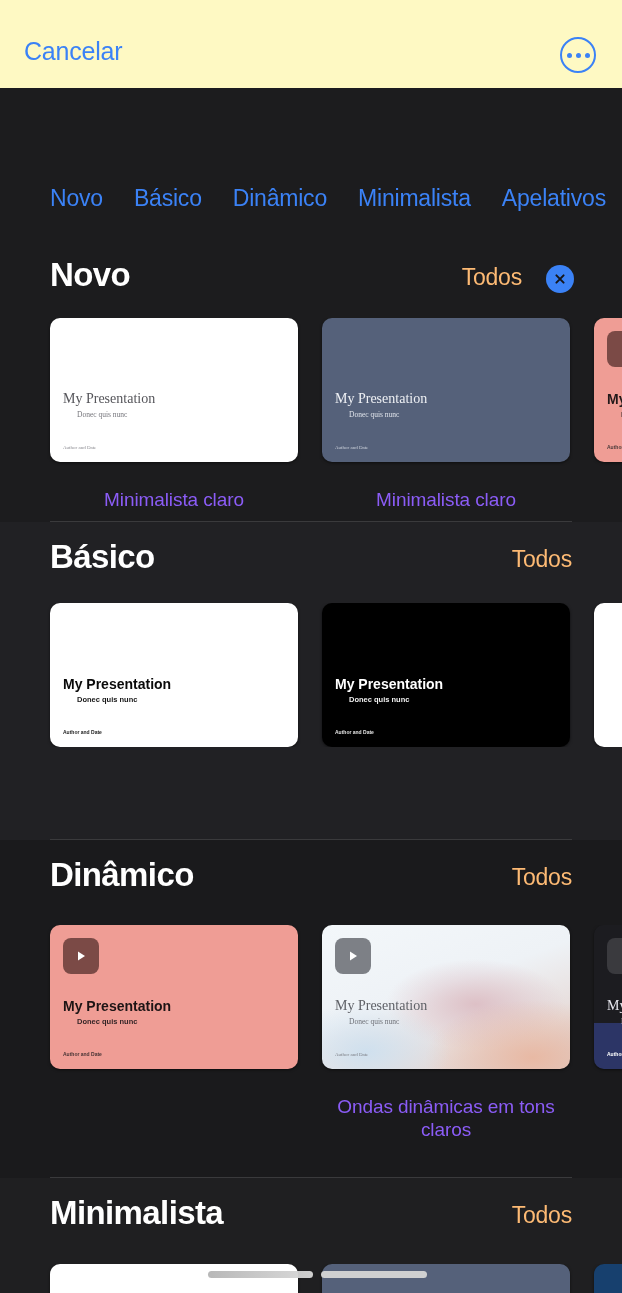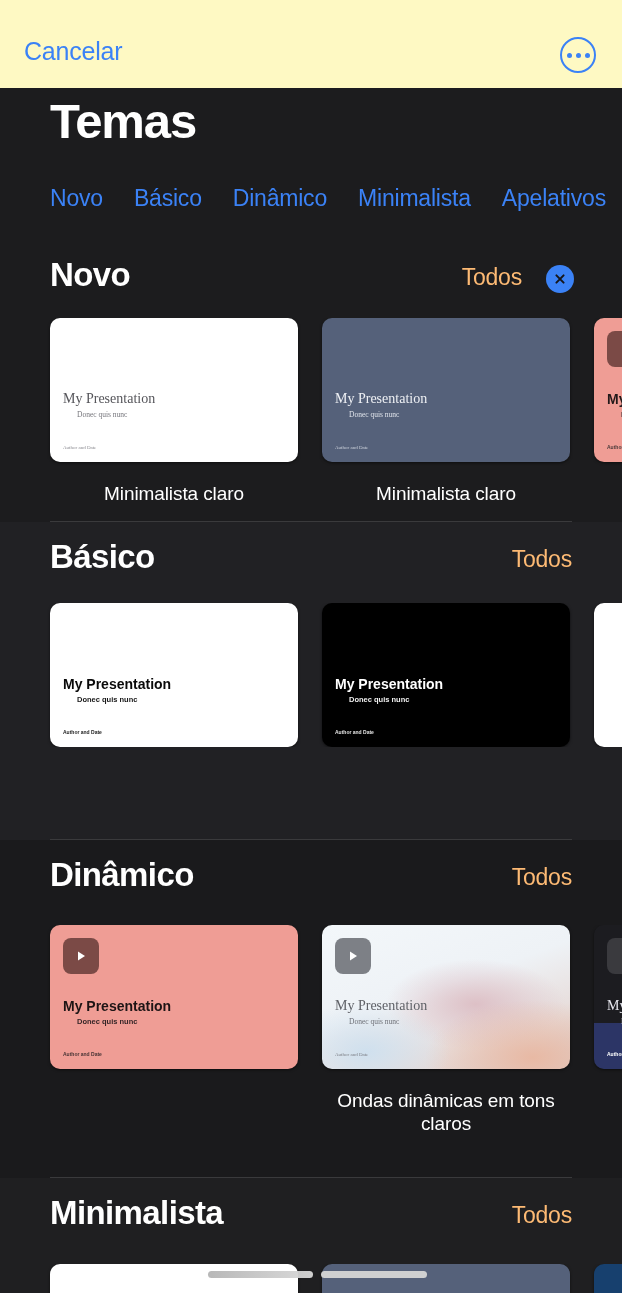--- a/index.html
+++ b/index.html
@@ -99,21 +99,21 @@
   .t-sub   { position: absolute; left: 27px; bottom: 44px; font-size: 7.5px; line-height: 1; }
   .t-foot  { position: absolute; left: 13px; bottom: 12px; font-size: 5px; line-height: 1; }
 
   .play {
     position: absolute; left: 13px; top: 13px; width: 36px; height: 36px;
     border-radius: 8px; display: flex; align-items: center; justify-content: center;
   }
   .play svg { display: block; }
 
   .caption {
-    margin-top: 20px; text-align: center; font-size: 19px; color: #ffffff;
+    margin-top: 26px; text-align: center; font-size: 19px; color: #8b5cf6;
     line-height: 1.22; letter-spacing: -0.1px;
   }
   .caption .dot {
     display: inline-block; width: 11px; height: 11px; border-radius: 50%;
     background: #2f7cf6; margin-right: 8px; vertical-align: 1px;
   }
 
   
   .serif { font-family: "Liberation Serif", serif; }
   .sans  { font-family: "Liberation Sans", sans-serif; font-weight: bold; }
@@ -144,21 +144,20 @@
 
   <div class="navbar">
     <button class="cancel-btn">Cancelar</button>
     <button class="more-btn">
       <i></i>
       <i></i>
       <i></i>
     </button>
   </div>
 
-  <div class="page-title">Temas</div>
 
   <div class="tabs">
     <button class="tab">Novo</button>
     <button class="tab">Básico</button>
     <button class="tab">Dinâmico</button>
     <button class="tab">Minimalista</button>
     <button class="tab">Apelativos</button>
   </div>
 
   <div class="section sec-novo">

